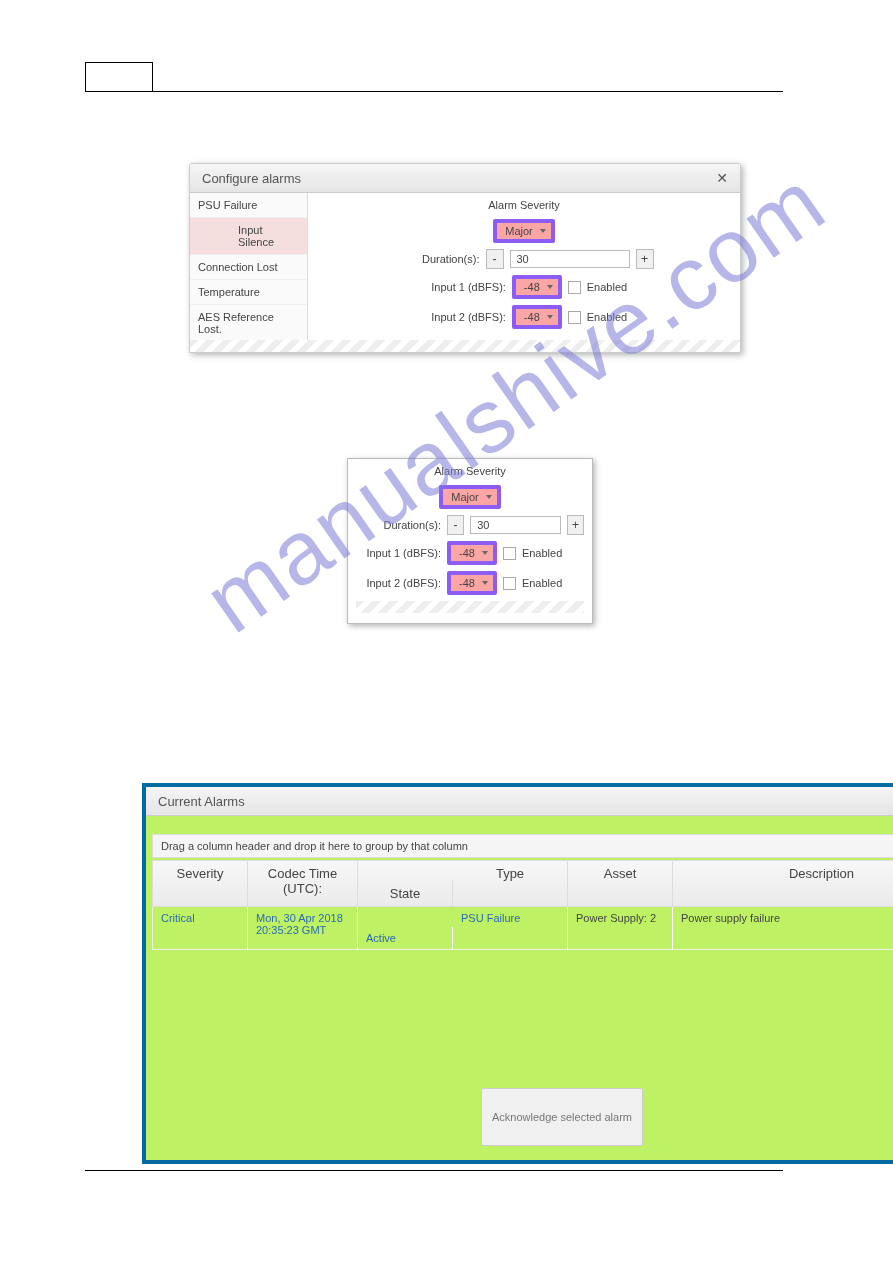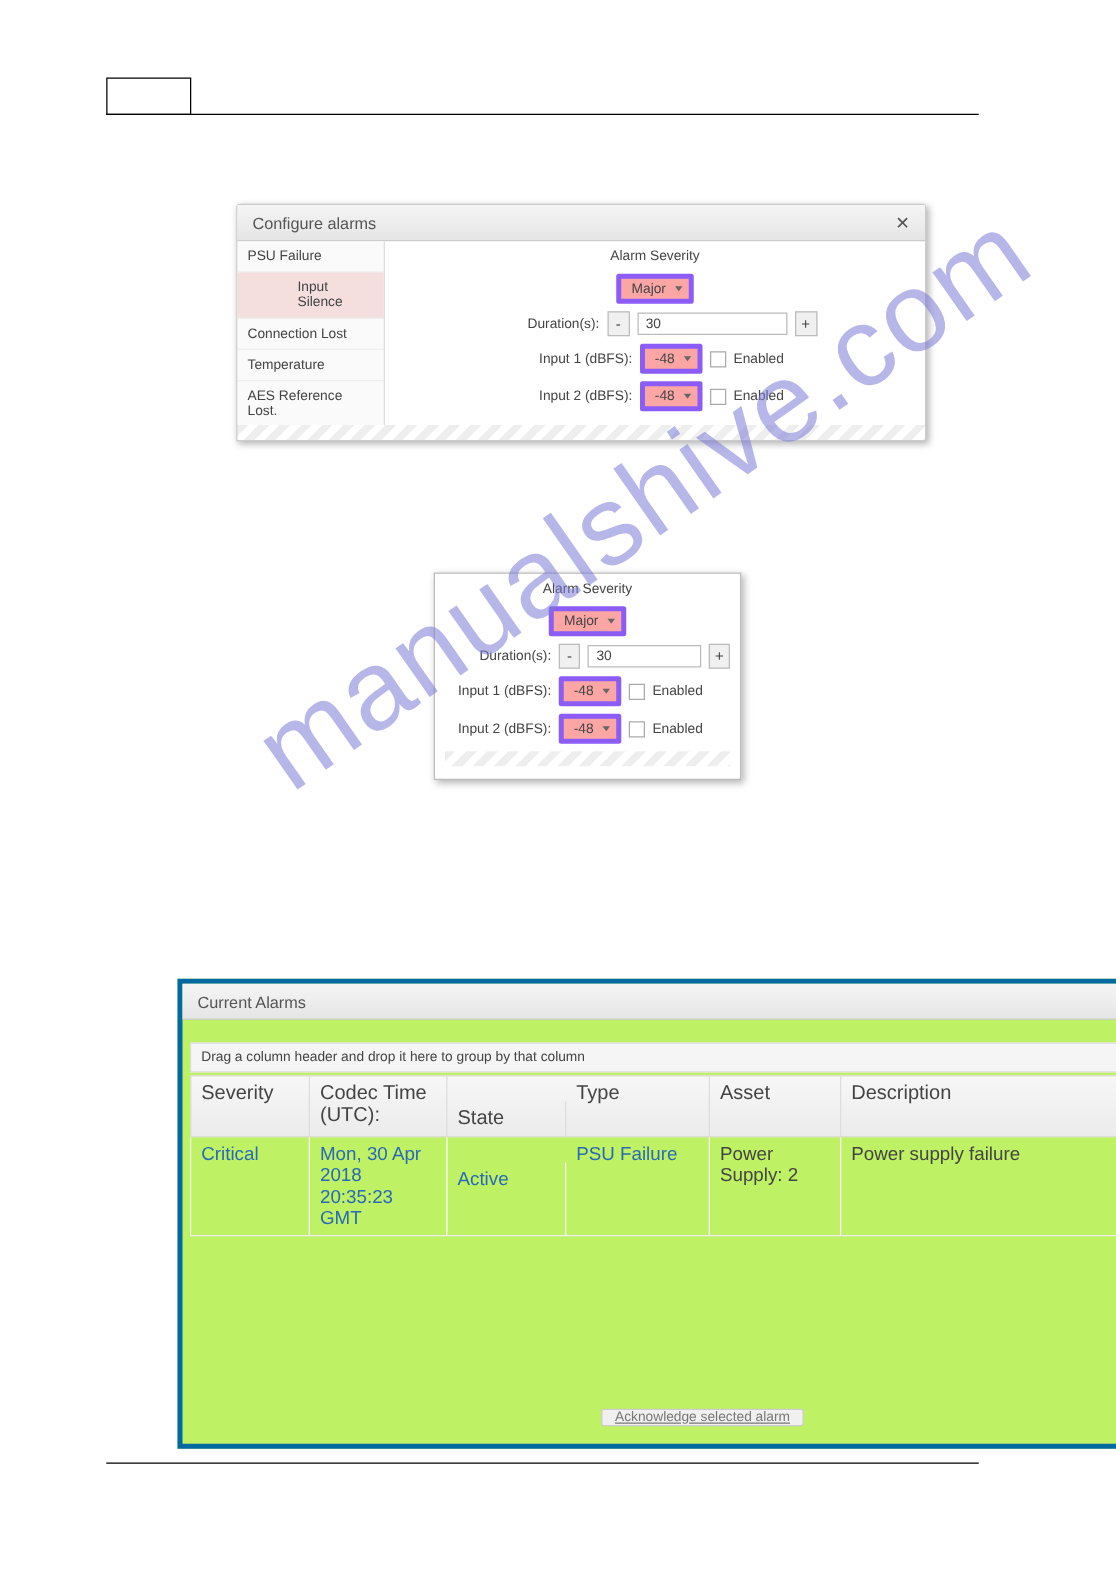--- a/index.html
+++ b/index.html
@@ -33,31 +33,31 @@
 .panel2 .form-row { justify-content: flex-start; margin-bottom: 6px; }
 .panel2 .form-label { min-width: 85px; }
 .panel2 .spin-input { width: 95px; }
 .panel2 .center-row { justify-content: center; flex-direction: column; align-items: center; }
 
 
 .panel3 { position: absolute; top: 783px; left: 142px; width: 840px; border: 4px solid #0369a1; background: #bef264; z-index: 2; font-size: 11px; color: #444; }
 .panel3-body { padding: 6px; }
 .grouper { background: #f5f5f5; border: 1px solid #ddd; padding: 5px 8px; font-size: 11px; margin-bottom: 2px; margin-top: 12px; }
 .grid-head { display: flex; background: linear-gradient(#f7f7f7, #ebebeb); border: 1px solid #ddd; }
-.grid-head > div { padding: 5px 8px; border-right: 1px solid #ddd; font-size: 16px; }
+.grid-head > div { padding: 5px 8px; border-right: 1px solid #ddd; font-size: 13px; text-align: center; }
 .grid-row { display: flex; border: 1px solid #eee; border-top: none; }
-.grid-row > div { padding: 5px 8px; font-size: 15px; border-right: 1px solid #fff; }
+.grid-row > div { padding: 5px 8px; font-size: 11px; border-right: 1px solid #fff; }
 .col-sev { width: 95px; }
 .col-time { width: 110px; }
 .col-state { width: 95px; margin-top: 20px; }
 .col-type { width: 115px; }
 .col-asset { width: 105px; }
 .col-desc { flex: 1; }
 .grid-space { height: 130px; }
-.ack-btn { display: block; margin: 8px auto; padding: 0 10px; border: 1px solid #ccc; background: #f0f0f0; font-size: 11px; color: #777; cursor: pointer; border-radius: 2px; text-decoration: underline; }
+.ack-btn { display: block; margin: 8px auto; padding: 22px 10px; border: 1px solid #ccc; background: #f0f0f0; font-size: 11px; color: #777; cursor: pointer; border-radius: 2px; }
 .link-blue { color: #2a6ab5; }
 
 
 .torn-bottom { height: 12px; background: repeating-linear-gradient(135deg, #bbb 0 6px, #fff 6px 12px); opacity: 0.25; }
 </style>
 </head>
 <body>
 
 <div class="page-tab"></div>
 <div class="header-line"></div>

